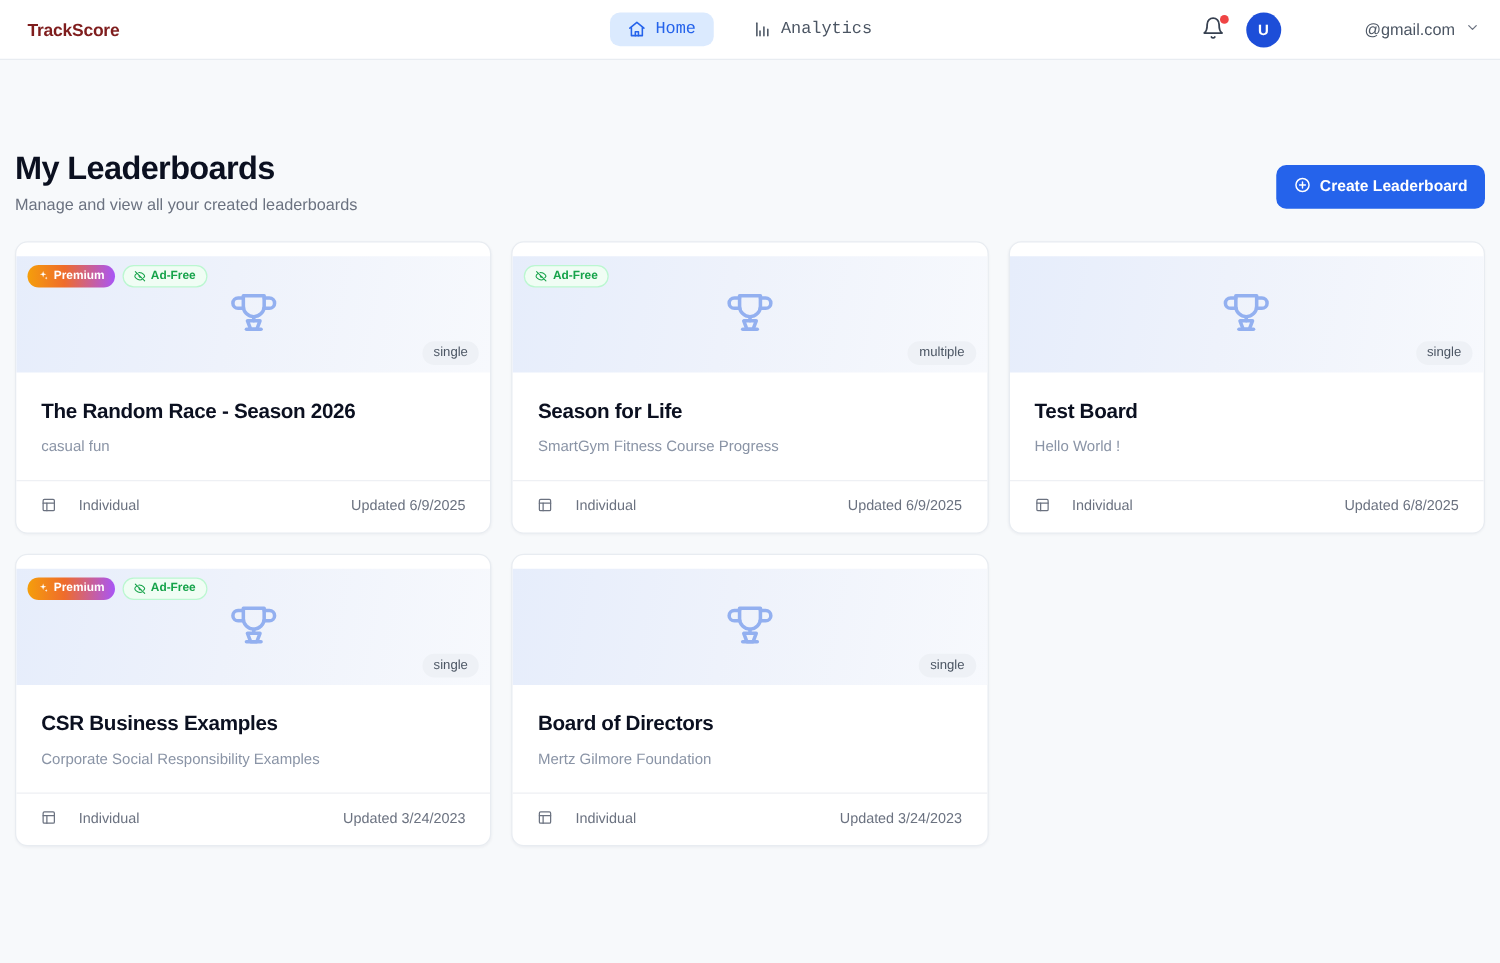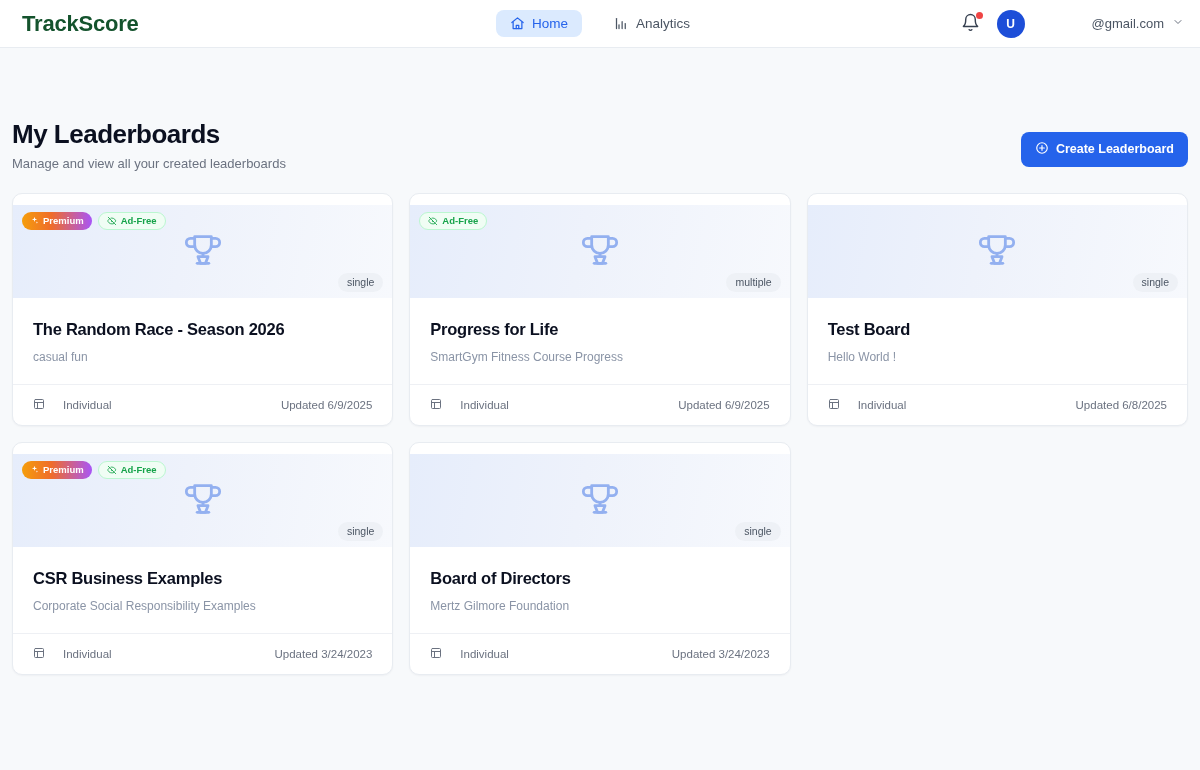--- a/index.html
+++ b/index.html
@@ -17,40 +17,41 @@
     height: 48px;
     background: #ffffff;
     border-bottom: 1px solid #e8ecf1;
     display: flex;
     align-items: center;
     position: relative;
   }
   .brand {
     position: absolute;
     left: 22px;
-    font-size: 22px;
+    font-size: 14px;
     font-weight: bold;
-    color: #14532d;
+    color: #7f1d1d;
     letter-spacing: -0.2px;
   }
   .nav-center {
     margin: 0 auto;
     display: flex;
     align-items: center;
     gap: 18px;
   }
   .nav-item {
     display: flex;
     align-items: center;
     gap: 7px;
     padding: 6px 14px;
     border-radius: 8px;
     font-size: 13.5px;
     color: #4b5563;
     cursor: pointer;
+    font-family: Liberation Mono, monospace;
   }
   .nav-item.active {
     background: #dbeafe;
     color: #2563eb;
     font-weight: 500;
   }
   .nav-item svg { display: block; }
 
   .nav-right {
     position: absolute;
@@ -363,21 +364,21 @@
               <path d="M17 5h2.5a2.5 2.5 0 0 1 0 5H17"></path>
               <path d="M7 5H4.5a2.5 2.5 0 0 0 0 5H7"></path>
               <path d="M12 14v2"></path>
               <path d="M8.5 20h7"></path>
               <path d="M9 16h6l-1.5 4h-3Z"></path>
             </svg>
       </span>
       <span class="pill-type">multiple</span>
     </div>
     <div class="card-body">
-      <div class="card-title">Progress for Life</div>
+      <div class="card-title">Season for Life</div>
       <div class="card-desc">SmartGym Fitness Course Progress</div>
     </div>
     <div class="card-foot">
       <div class="foot-left">
         <span>
           <svg width="12" height="12" viewBox="0 0 24 24" fill="none" stroke="#6b7280" stroke-width="2" stroke-linecap="round" stroke-linejoin="round">
                 <rect x="3" y="3" width="18" height="18" rx="2"></rect>
                 <path d="M3 9h18"></path>
                 <path d="M9 9v12"></path>
               </svg>

